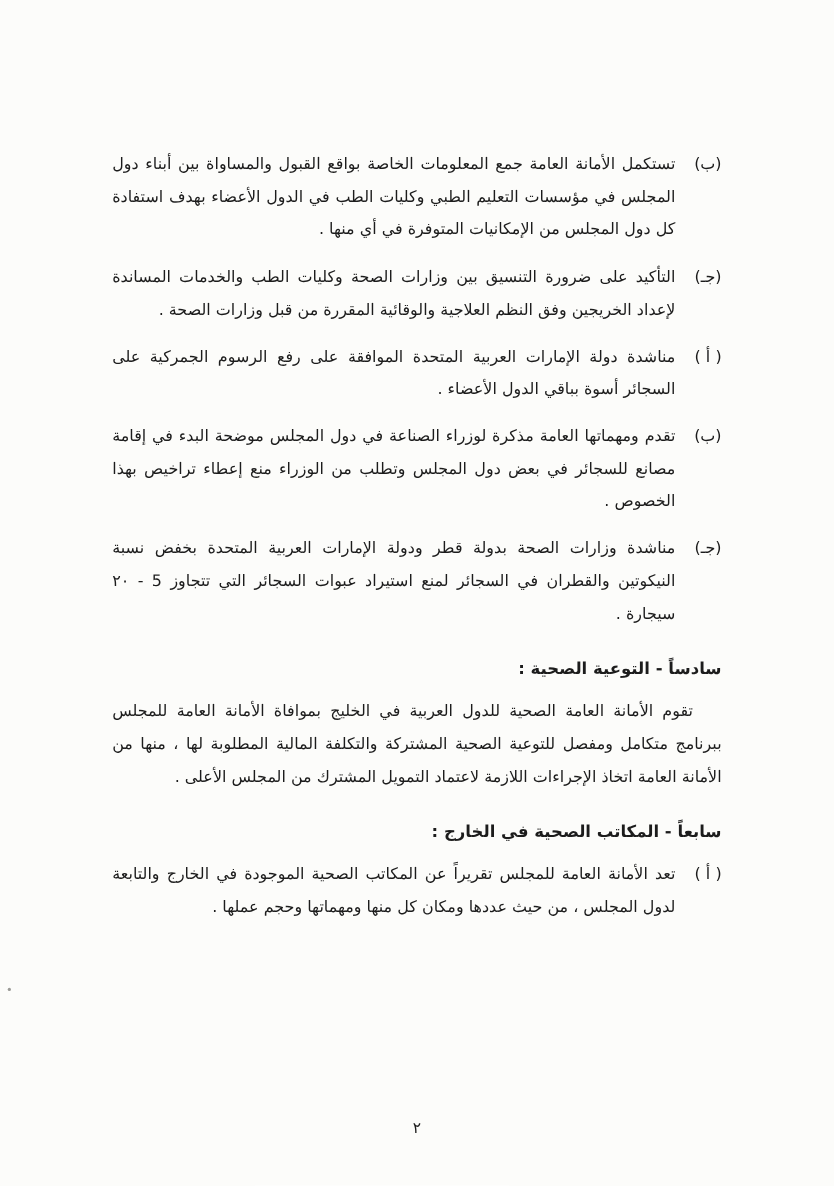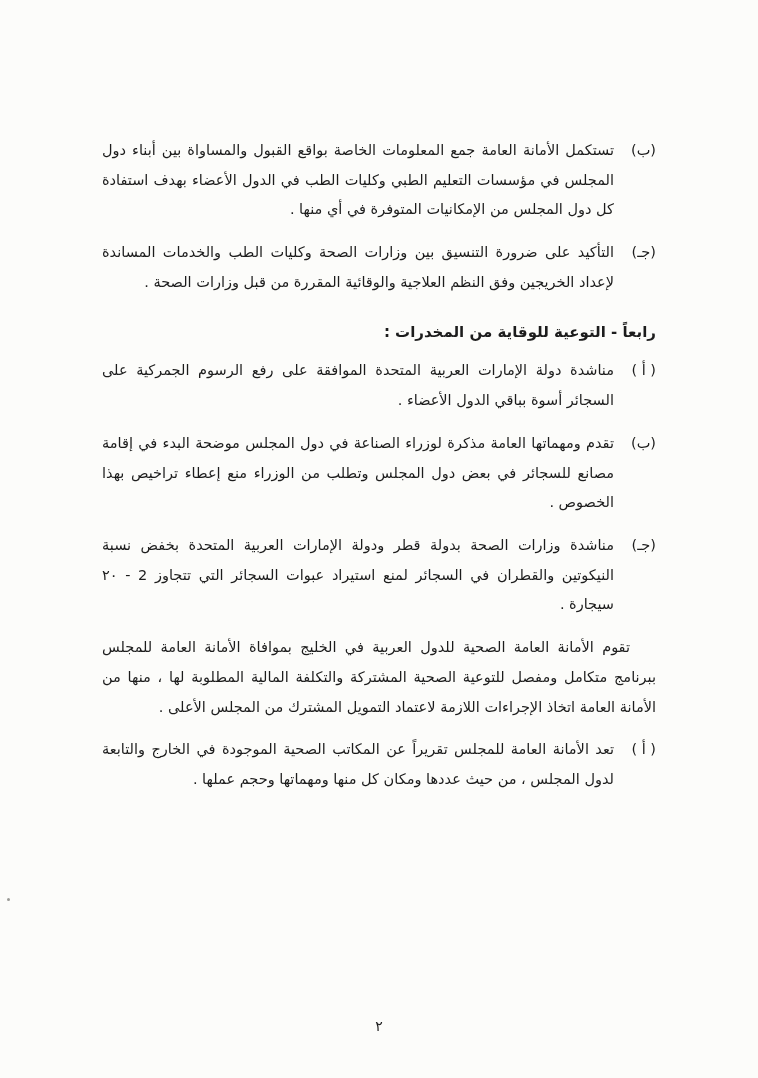--- a/index.html
+++ b/index.html
@@ -89,42 +89,43 @@
     <div class="block-item">
       <span class="item-label">(ب)</span>
       <p class="item-text">تستكمل الأمانة العامة جمع المعلومات الخاصة بواقع القبول والمساواة بين أبناء دول المجلس في مؤسسات التعليم الطبي وكليات الطب في الدول الأعضاء بهدف استفادة كل دول المجلس من الإمكانيات المتوفرة في أي منها .</p>
     </div>
 
     <div class="block-item">
       <span class="item-label">(جـ)</span>
       <p class="item-text">التأكيد على ضرورة التنسيق بين وزارات الصحة وكليات الطب والخدمات المساندة لإعداد الخريجين وفق النظم العلاجية والوقائية المقررة من قبل وزارات الصحة .</p>
     </div>
 
-    <h2 class="block-heading">رابعاً - التوعية للوقاية من المخدرات :</h2>
 
 
 
     <div class="block-item">
       <span class="item-label">( أ )</span>
       <p class="item-text">مناشدة دولة الإمارات العربية المتحدة الموافقة على رفع الرسوم الجمركية على السجائر أسوة بباقي الدول الأعضاء .</p>
     </div>
 
     <div class="block-item">
       <span class="item-label">(ب)</span>
       <p class="item-text">تقدم ومهماتها العامة مذكرة لوزراء الصناعة في دول المجلس موضحة البدء في إقامة مصانع للسجائر في بعض دول المجلس وتطلب من الوزراء منع إعطاء تراخيص بهذا الخصوص .</p>
     </div>
 
     <div class="block-item">
       <span class="item-label">(جـ)</span>
-      <p class="item-text">مناشدة وزارات الصحة بدولة قطر ودولة الإمارات العربية المتحدة بخفض نسبة النيكوتين والقطران في السجائر لمنع استيراد عبوات السجائر التي تتجاوز 2 - ٢٠ سيجارة .</p>
+      <p class="item-text">مناشدة وزارات الصحة بدولة قطر ودولة الإمارات العربية المتحدة بخفض نسبة النيكوتين والقطران في السجائر لمنع استيراد عبوات السجائر التي تتجاوز 5 - ٢٠ سيجارة .</p>
     </div>
 
+    <h2 class="block-heading">سادساً - التوعية الصحية :</h2>
 
     <p class="block-paragraph">تقوم الأمانة العامة الصحية للدول العربية في الخليج بموافاة الأمانة العامة للمجلس ببرنامج متكامل ومفصل للتوعية الصحية المشتركة والتكلفة المالية المطلوبة لها ، منها من الأمانة العامة اتخاذ الإجراءات اللازمة لاعتماد التمويل المشترك من المجلس الأعلى .</p>
 
+    <h2 class="block-heading">سابعاً - المكاتب الصحية في الخارج :</h2>
 
     <div class="block-item">
       <span class="item-label">( أ )</span>
       <p class="item-text">تعد الأمانة العامة للمجلس تقريراً عن المكاتب الصحية الموجودة في الخارج والتابعة لدول المجلس ، من حيث عددها ومكان كل منها ومهماتها وحجم عملها .</p>
     </div>
 
   </main>
 
   <div class="scan-artifact"></div>
 

